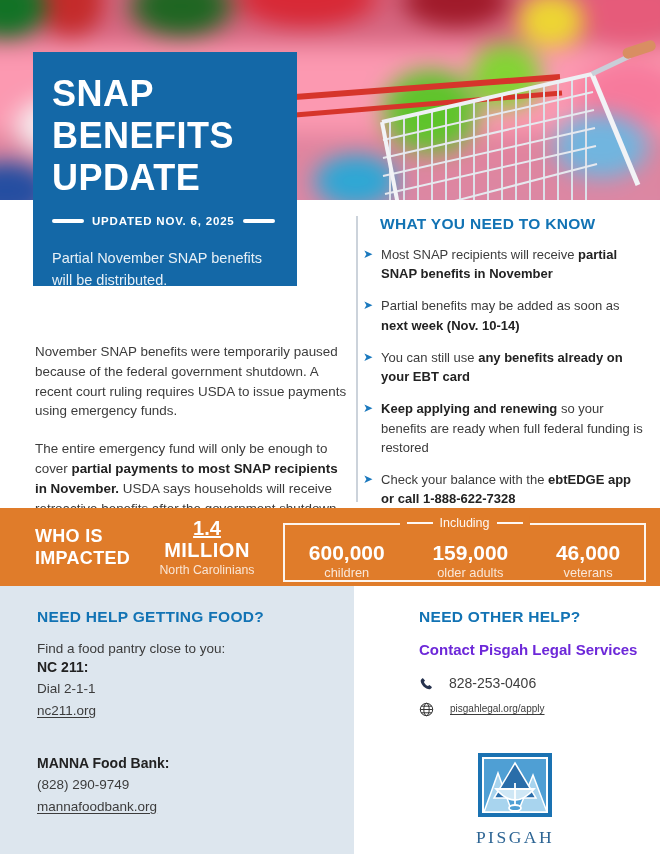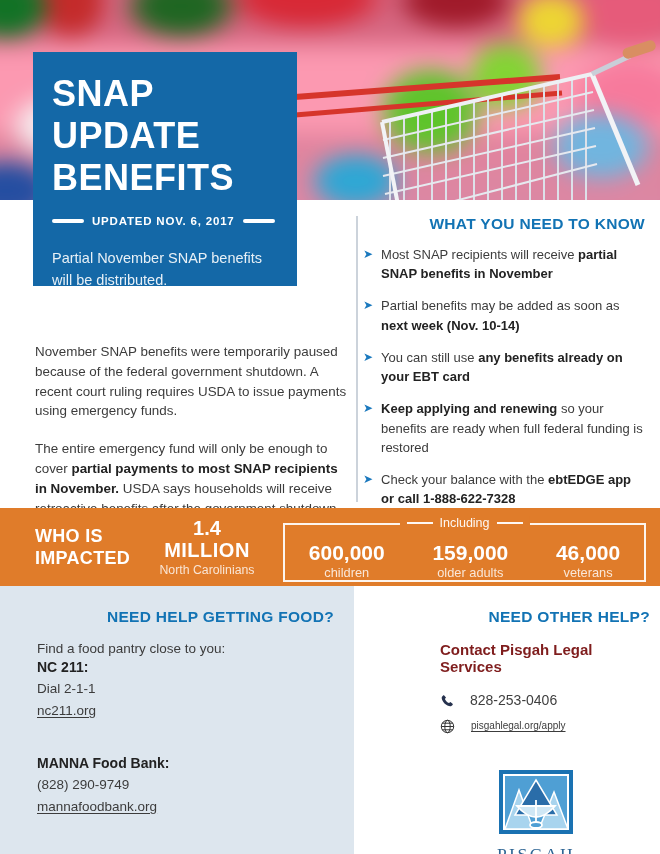--- a/index.html
+++ b/index.html
@@ -32,60 +32,60 @@
         background:var(--brand_blue,#1468a7);color:#fff;padding:21px 18px 0 19px;}
   .hero-title{font-size:36px;line-height:1.16;font-weight:800;letter-spacing:.5px;}
   .hero-title span{display:block;}
   .updated{display:flex;align-items:center;gap:8px;margin-top:17px;}
   .updated .bar{width:32px;height:4px;background:#fff;border-radius:2px;flex:none;}
   .updated .lbl{font-size:11.5px;font-weight:600;letter-spacing:.8px;white-space:nowrap;}
   .hero-sub{margin-top:21px;font-size:14.5px;line-height:1.5;color:rgba(255,255,255,.9);}
 
   
   .col-divider{position:absolute;left:356px;top:216px;width:1.5px;height:286px;background:#ccd3db;}
-  .blue-h{color:var(--heading_blue,#1273b4);font-size:15.5px;font-weight:800;letter-spacing:.3px;text-align:right;}
+  .blue-h{color:var(--heading_blue,#1273b4);font-size:15.5px;font-weight:800;letter-spacing:.3px;}
 
   .know{position:absolute;left:363px;top:215px;width:282px;}
   .know .blue-h{margin:0 0 12px 17px;}
   .know-item{display:flex;gap:8px;margin-bottom:13px;}
   .know-item .arrow{color:var(--arrow_blue,#1b79be);font-size:12px;line-height:1.5;flex:none;}
   .know-item .txt{font-size:13px;line-height:1.48;}
   b,.b{font-weight:700;color:#222;}
 
   .intro{position:absolute;left:35px;top:342px;width:318px;font-size:13.4px;line-height:1.48;}
   .intro p{margin:0 0 18px 0;}
 
   
   .impact{position:absolute;left:0;top:508px;width:660px;height:78px;box-sizing:border-box;
           background:var(--orange,#e07c2a);color:#fff;display:flex;align-items:center;padding:0 8px 0 35px;}
   .who{width:108px;font-size:18px;font-weight:800;line-height:1.25;letter-spacing:.3px;flex:none;}
   .bigstat{width:128px;text-align:center;flex:none;}
-  .bigstat .v{font-size:20px;font-weight:800;line-height:1.1;}
+  .bigstat .v{font-size:20px;font-weight:800;line-height:1.1;text-decoration:underline;}
   .bigstat .u{font-size:20px;font-weight:800;line-height:1.1;letter-spacing:.5px;}
   .bigstat .l{font-size:12.3px;color:rgba(255,255,255,.8);margin-top:2px;}
   .statsbox{position:relative;flex:1;height:55px;margin-left:12px;margin-right:6px;margin-top:11px;
             border:2px solid rgba(255,255,255,.92);display:flex;align-items:flex-end;justify-content:space-around;}
   .legend{position:absolute;top:-9px;left:50%;transform:translateX(-50%);background:var(--orange,#e07c2a);
           padding:0 7px;display:flex;align-items:center;gap:7px;font-size:12.5px;color:rgba(255,255,255,.95);white-space:nowrap;}
   .legend .ldash{width:26px;height:2px;background:rgba(255,255,255,.95);flex:none;}
   .stat{text-align:center;}
   .stat .v{font-size:21px;font-weight:800;line-height:1.15;}
   .stat .l{font-size:12.8px;color:rgba(255,255,255,.82);}
 
   
   .bottom{position:absolute;left:0;top:586px;width:660px;height:268px;display:flex;}
   .panel-l{width:354px;box-sizing:border-box;background:var(--panel_bg,#dde6ee);padding:22px 20px 4px 37px;flex:none;}
-  .panel-r{flex:1;box-sizing:border-box;background:#fff;padding:22px 10px 0 86px;}
+  .panel-r{flex:1;box-sizing:border-box;background:#fff;padding:22px 10px 0 65px;}
   .panel-l .blue-h,.panel-r .blue-h{margin-bottom:15px;}
   .food-intro{font-size:13.5px;}
   .entry{margin-bottom:24px;}
   .entry .name{font-size:14px;font-weight:700;color:#222;line-height:1.6;}
   .entry .line{font-size:13.5px;line-height:1.6;}
   a.link{color:#3c3c3c;text-decoration:underline;text-underline-offset:2px;font-size:13.5px;line-height:1.6;cursor:pointer;}
-  .contact{font-size:15px;font-weight:700;color:#7f1d1d;margin-bottom:17px;}
+  .contact{font-size:15px;font-weight:700;color:#6d28d9;margin-bottom:17px;}
   .crow{display:flex;align-items:flex-end;gap:16px;margin-bottom:10px;font-size:14px;color:#3f3f3f;}
   .crow svg{flex:none;}
 
   .logo{margin:36px 0 0 50px;width:92px;text-align:center;}
   .logo .wordmark{font-family:"Liberation Serif","DejaVu Serif",serif;color:var(--logo_blue,#2e6594);
                   font-size:17.5px;letter-spacing:2.5px;margin-top:6px;font-weight:400;}
 </style>
 </head>
 <body>
 
@@ -124,26 +124,26 @@
       <line x1="382" y1="122" x2="398" y2="205" stroke="#f2f3f6" stroke-width="4"></line>
       <line x1="592" y1="74" x2="638" y2="185" stroke="#f2f3f6" stroke-width="5"></line>
       <line x1="592" y1="74" x2="630" y2="56" stroke="#c9ced8" stroke-width="5"></line>
       <rect x="622" y="44" width="34" height="11" rx="5" transform="rotate(-18 639 49)" fill="#d98e62"></rect>
     </svg>
   </div>
 
   <div class="hero">
     <div class="hero-title">
       <span>SNAP</span>
+      <span>BENEFITS</span>
       <span>UPDATE</span>
-      <span>BENEFITS</span>
     </div>
     <div class="updated">
       <span class="bar"></span>
-      <span class="lbl">UPDATED NOV. 6, 2017</span>
+      <span class="lbl">UPDATED NOV. 6, 2025</span>
       <span class="bar"></span>
     </div>
     <div class="hero-sub">Partial November SNAP benefits will be distributed.</div>
   </div>
 
   <div class="col-divider"></div>
 
   <div class="know">
     <div class="blue-h">WHAT YOU NEED TO KNOW</div>
 

